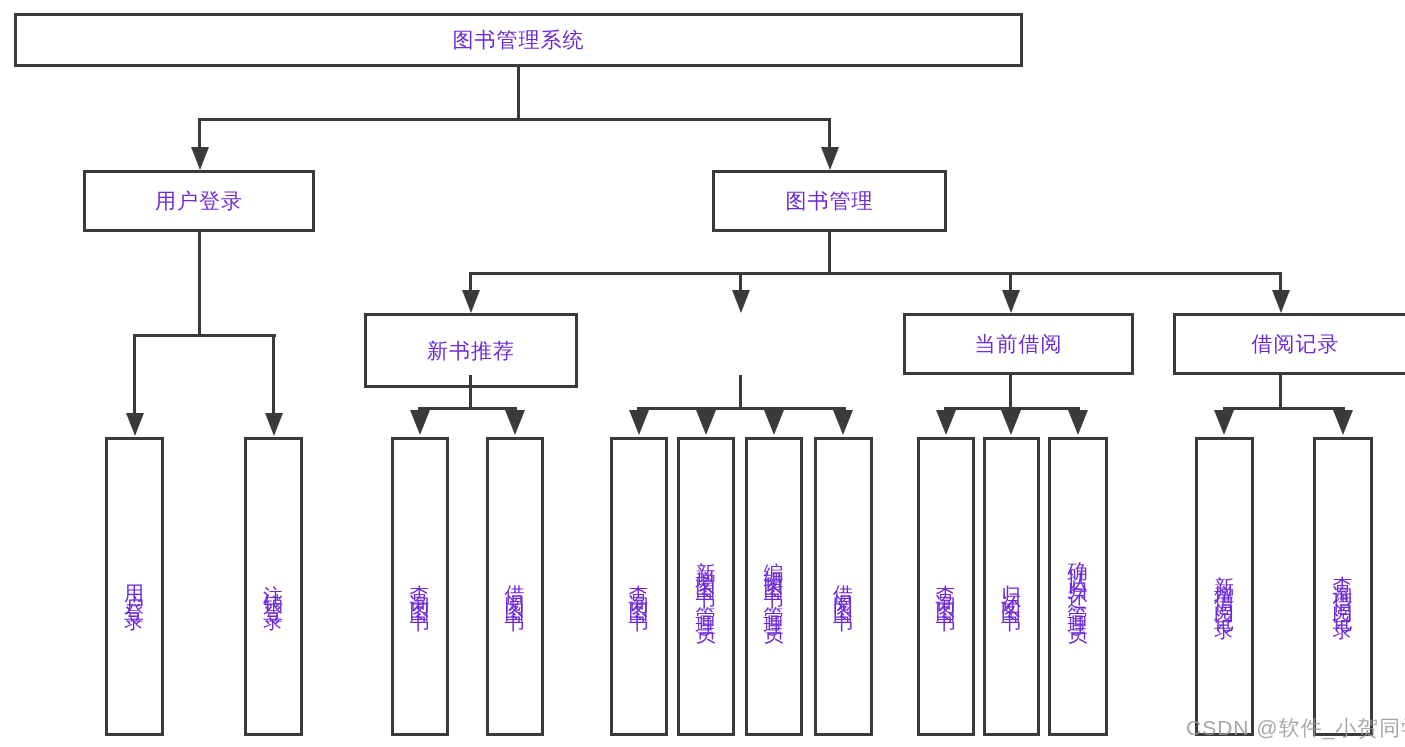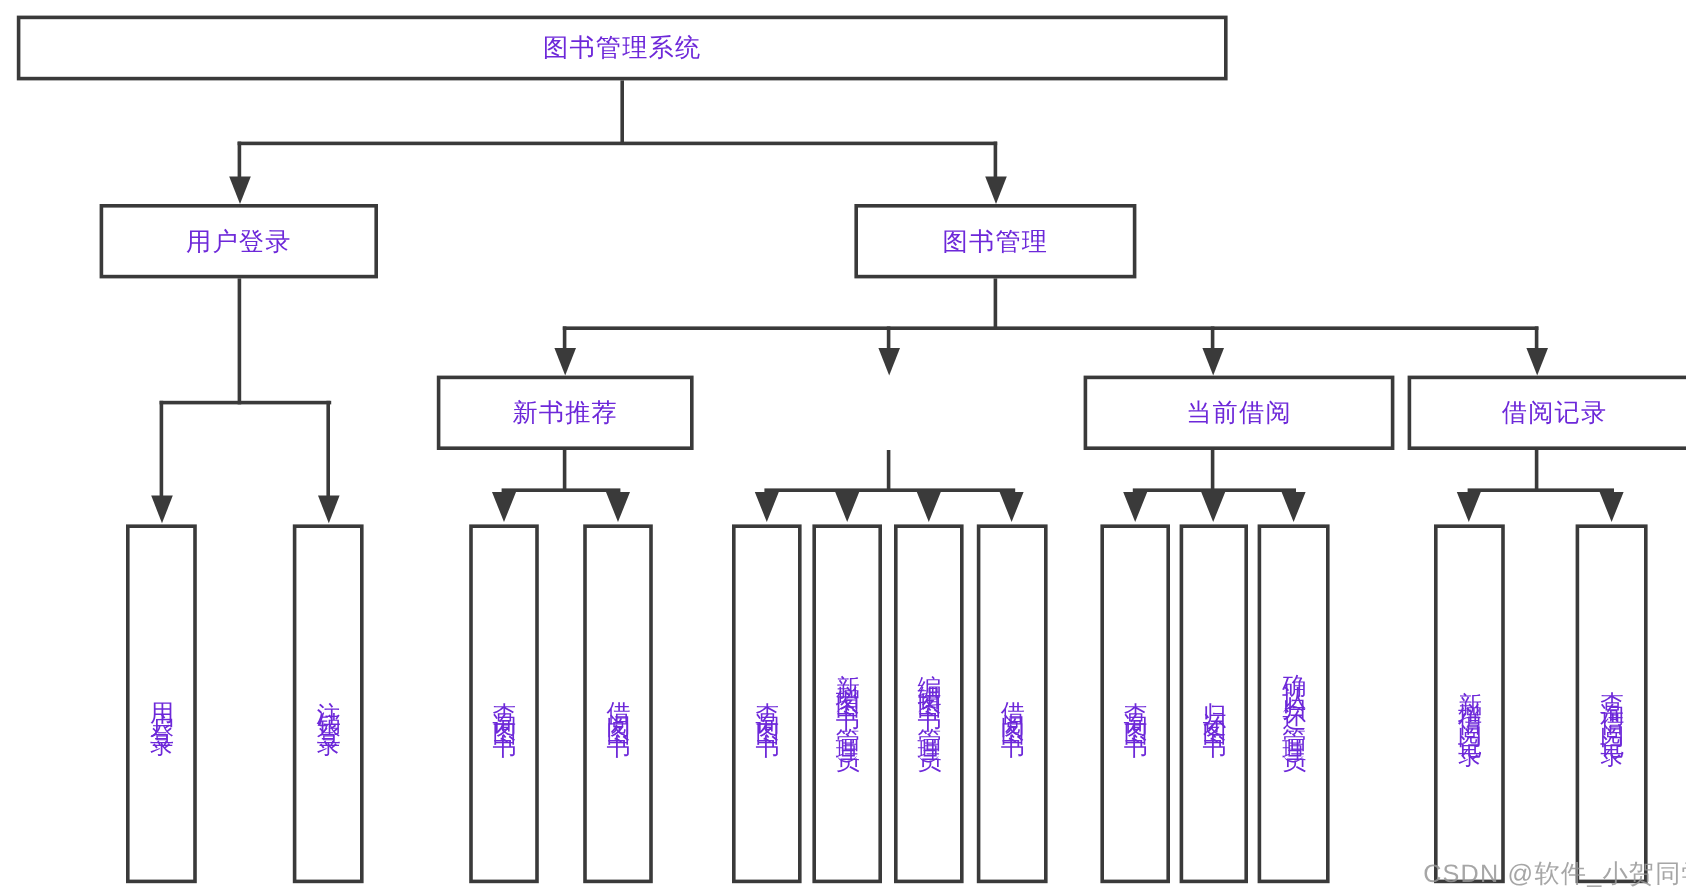--- a/index.html
+++ b/index.html
@@ -65,26 +65,26 @@
   </div>
 
   <div class="box hbox" style="left:83px;top:170px;width:232px;height:62px">
     <span>用户登录</span>
   </div>
 
   <div class="box hbox" style="left:712px;top:170px;width:235px;height:62px">
     <span>图书管理</span>
   </div>
 
-  <div class="box hbox" style="left:364px;top:313px;width:214px;height:62px">
+  <div class="box hbox" style="left:364px;top:313px;width:214px;height:75px">
     <span>新书推荐</span>
   </div>
 
 
-  <div class="box hbox" style="left:903px;top:313px;width:259px;height:62px">
+  <div class="box hbox" style="left:903px;top:313px;width:231px;height:62px">
     <span>当前借阅</span>
   </div>
 
   <div class="box hbox" style="left:1173px;top:313px;width:245px;height:62px">
     <span>借阅记录</span>
   </div>
 
   <div class="box vbox" style="left:105px;top:437px;width:59px;height:299px">
     <span>用户登录</span>
   </div>

